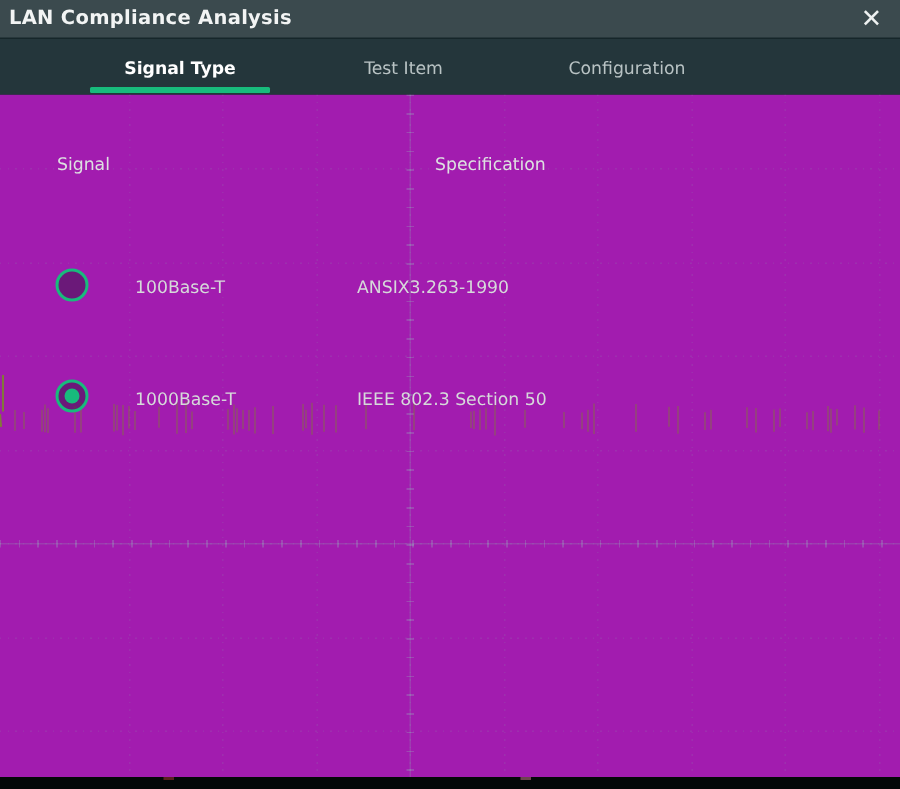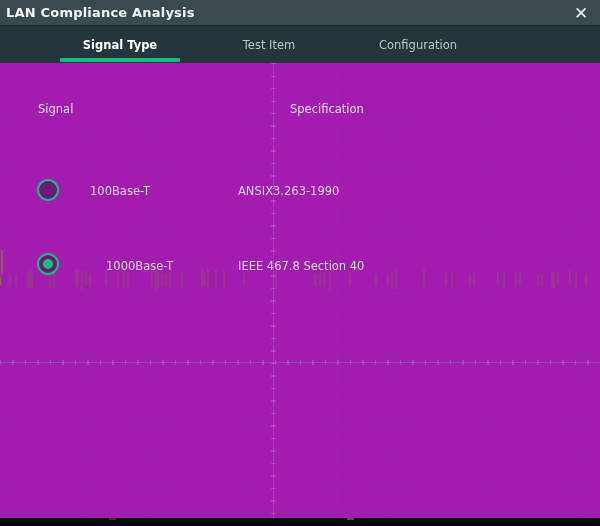--- a/index.html
+++ b/index.html
@@ -105,22 +105,22 @@
     <div>
       <div class="radio" id="radio-0" style="left:37px;top:116px;"></div>
       <div class="cell" style="left:90px;top:121px;">100Base-T</div>
       <div class="cell" style="left:238px;top:121px;">ANSIX3.263-1990</div>
     </div>
 
     <div>
       <div class="radio selected" id="radio-1" style="left:37px;top:190px;">
           <div class="dot"></div>
         </div>
-      <div class="cell" style="left:90px;top:196px;margin-left:16px;">1000Base-T</div>
-      <div class="cell" style="left:238px;top:196px;">IEEE 467.8 Section 40</div>
+      <div class="cell" style="left:90px;top:196px;">1000Base-T</div>
+      <div class="cell" style="left:238px;top:196px;">IEEE 802.3 Section 50</div>
     </div>
   </div>
 
   <div class="titlebar" style="background: rgb(59, 74, 78);">
     <span class="title">LAN Compliance Analysis</span>
     <span class="close-btn">✕</span>
   </div>
 
   <div class="tabbar" style="background: rgb(36, 54, 59); gap: 29px;">
     <div class="tab active">Signal Type</div>

